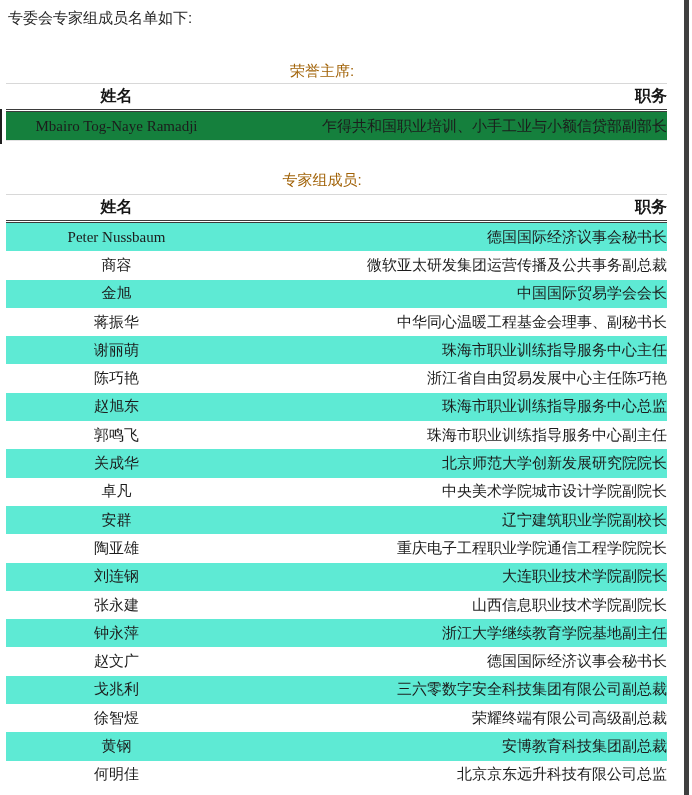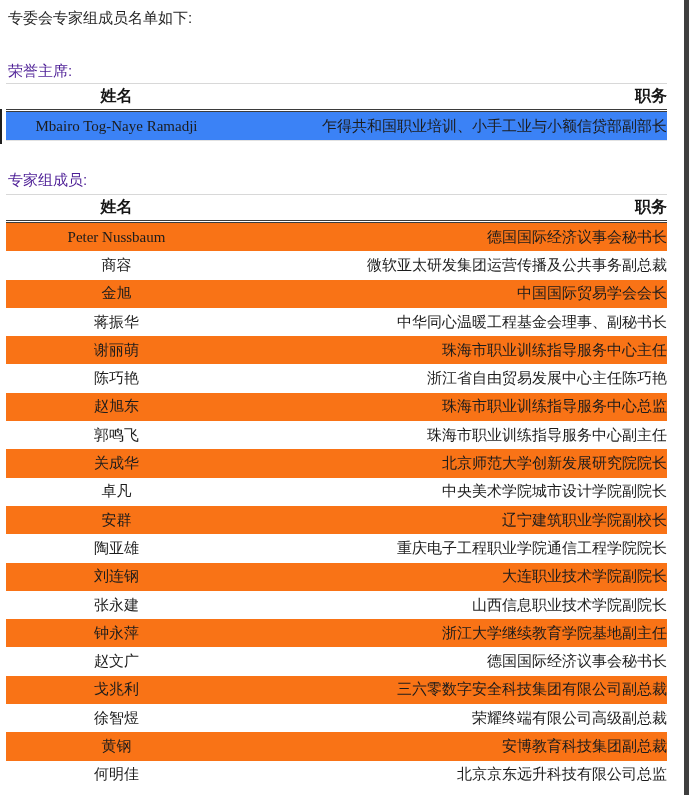--- a/index.html
+++ b/index.html
@@ -18,22 +18,23 @@
     position: relative;
     width: 636px;
   }
   .intro {
     font: 15px/17px "Liberation Sans", sans-serif;
     color: #262626;
     padding: 9px 0 0 8px;
   }
   .section-label {
     font: 15px/17px "Liberation Sans", sans-serif;
-    color: #4c1d95;
+    color: #a16207;
     margin: 36px 0 4px 8px;
+    text-align: center;
   }
   .section-label.sl2 {
     margin-top: 30px;
     margin-bottom: 6px;
   }
   .table {
     width: 661px;
     margin-left: 6px;
     border-top: 1px solid #d8d8d8;
     font-family: "Liberation Serif", "DejaVu Serif", serif;
@@ -62,25 +63,25 @@
     border-bottom: 1.5px solid #3b3b3b;
     background: #ffffff;
   }
   .trow {
     display: flex;
     align-items: center;
     font-size: 15px;
     color: #1c1c1c;
   }
   .table2 .trow { height: 28.3px; }
-  .table2 .trow.odd { background: #f97316; }
+  .table2 .trow.odd { background: #5eead4; }
   .table2 .trow.even { background: #ffffff; gap: 36px; }
   .table1 .trow {
     height: 28px;
-    background: #3b82f6;
+    background: #15803d;
     border-bottom: 1px solid #e2e2e2;
   }
   .left-mark {
     position: absolute;
     left: -6px;
     top: 25px;
     width: 2px;
     height: 35px;
     background: #1f1f1f;
   }

